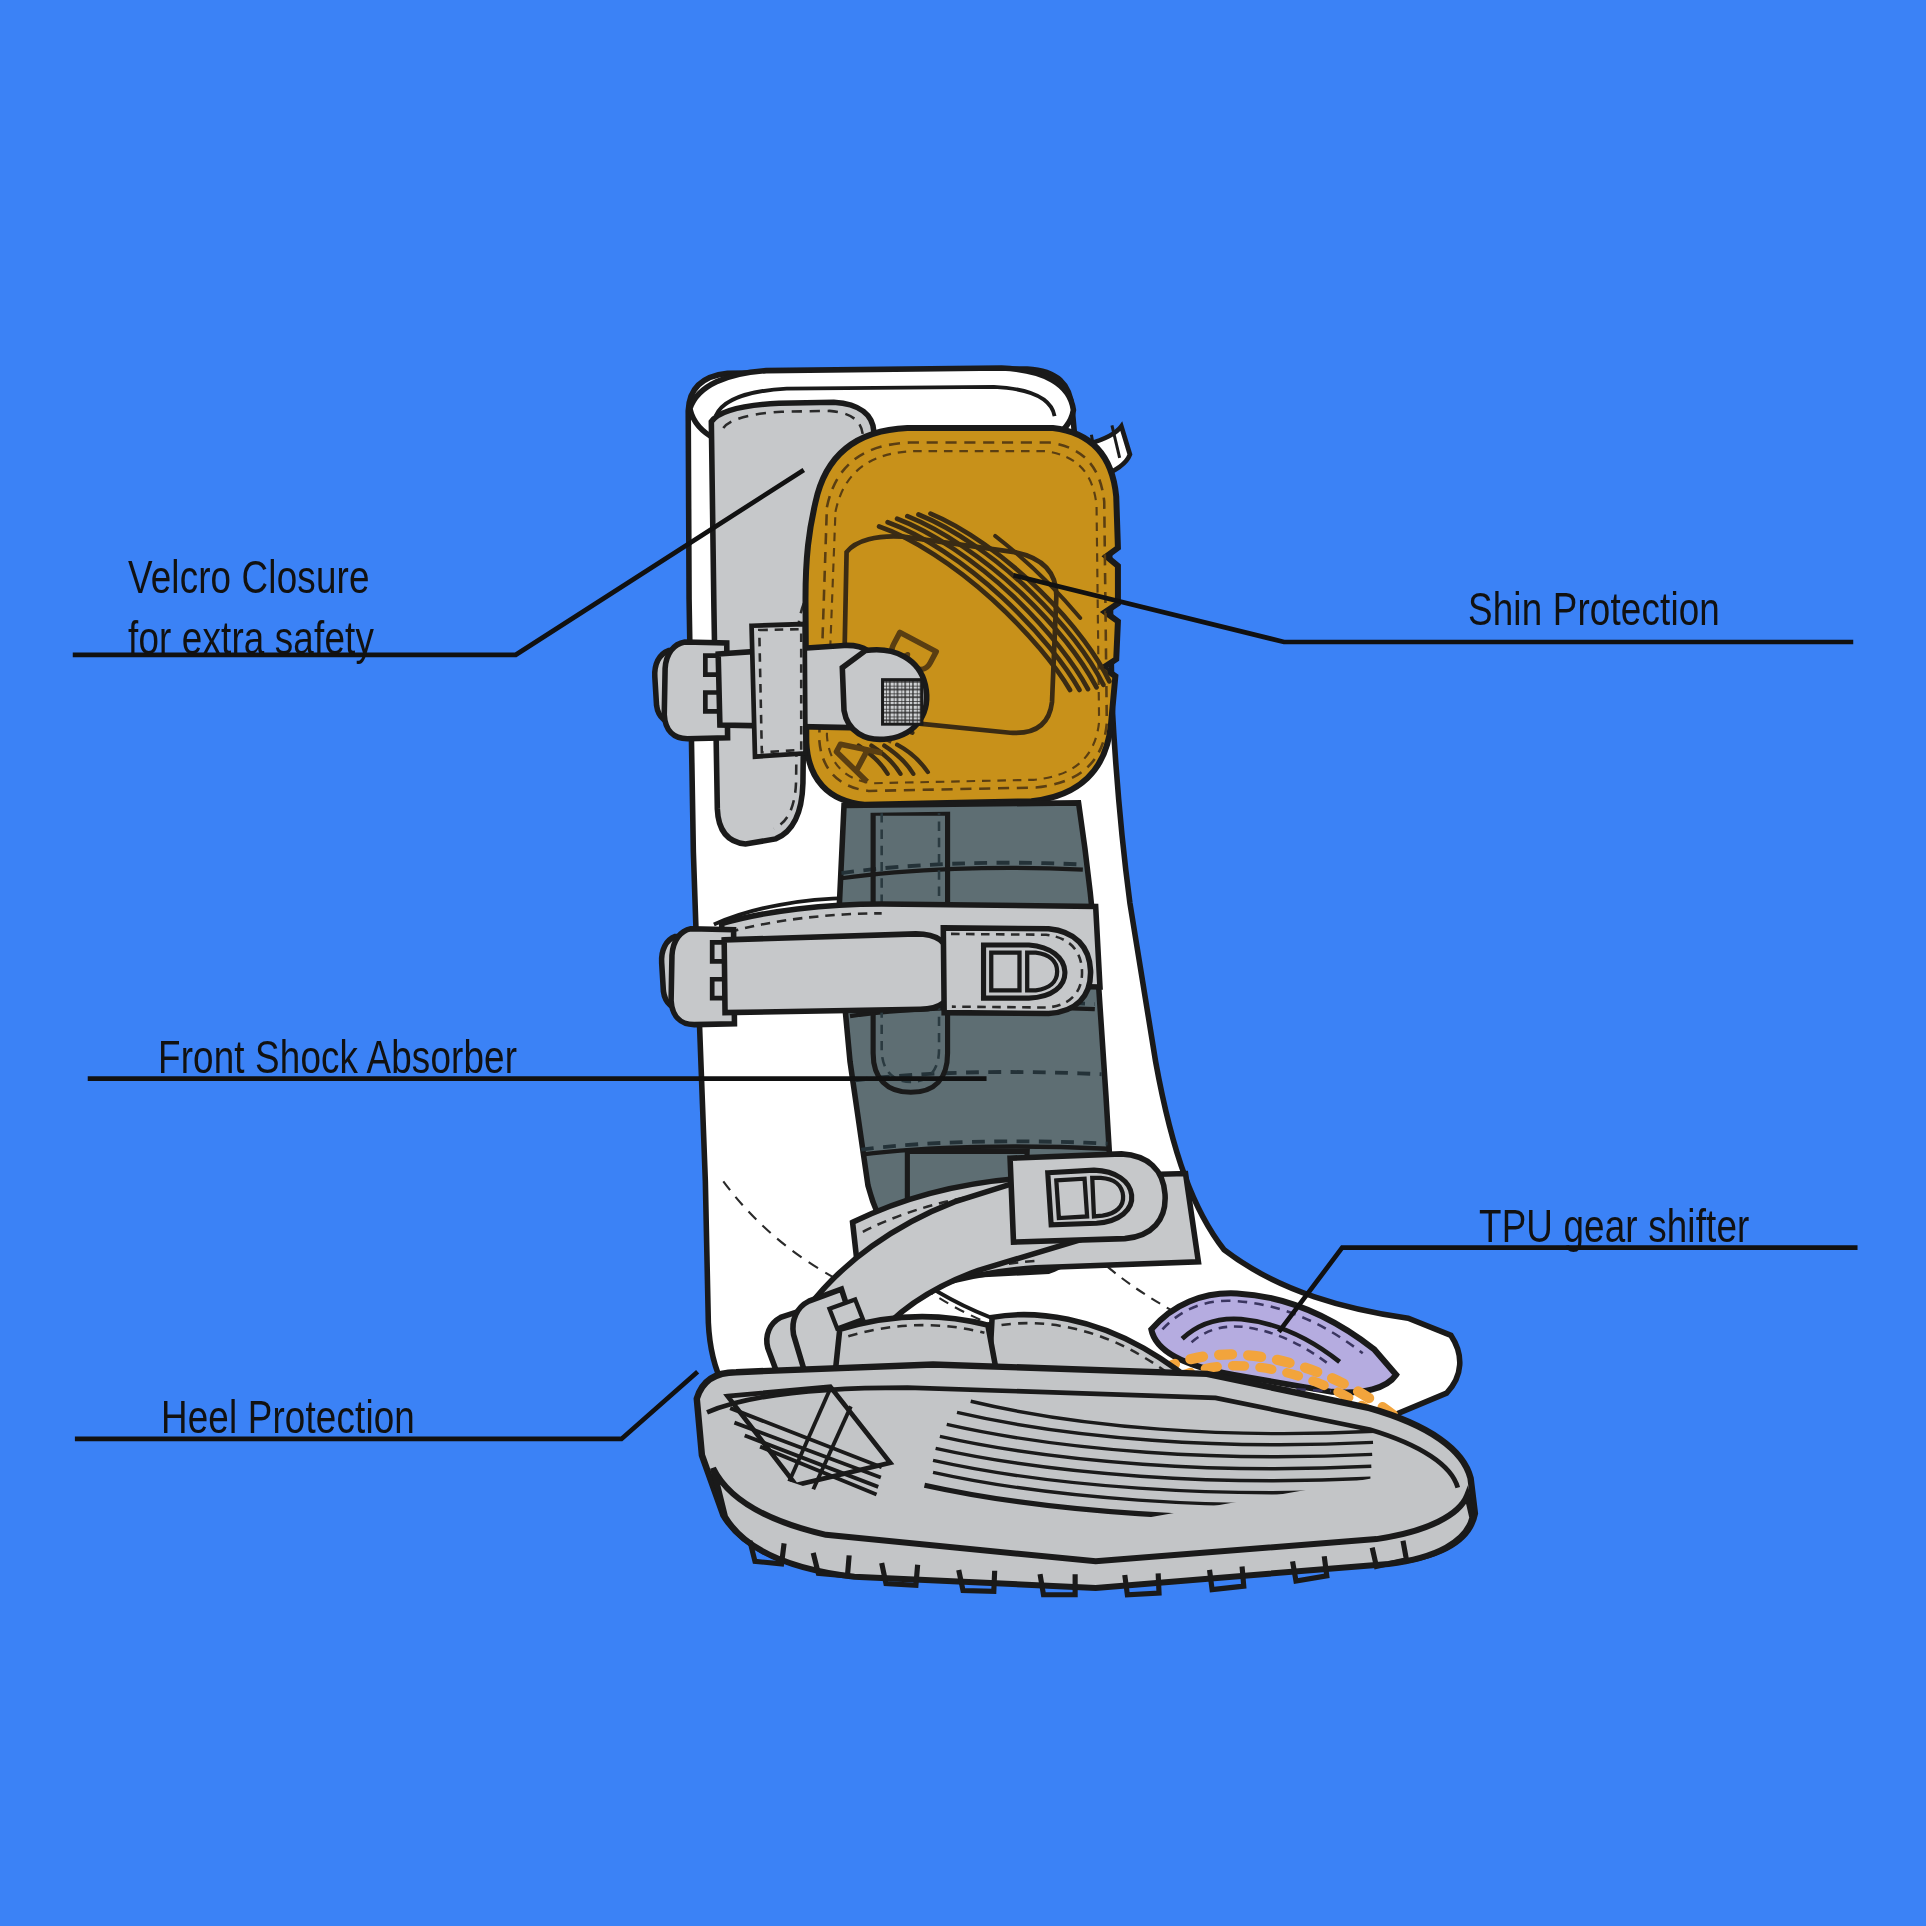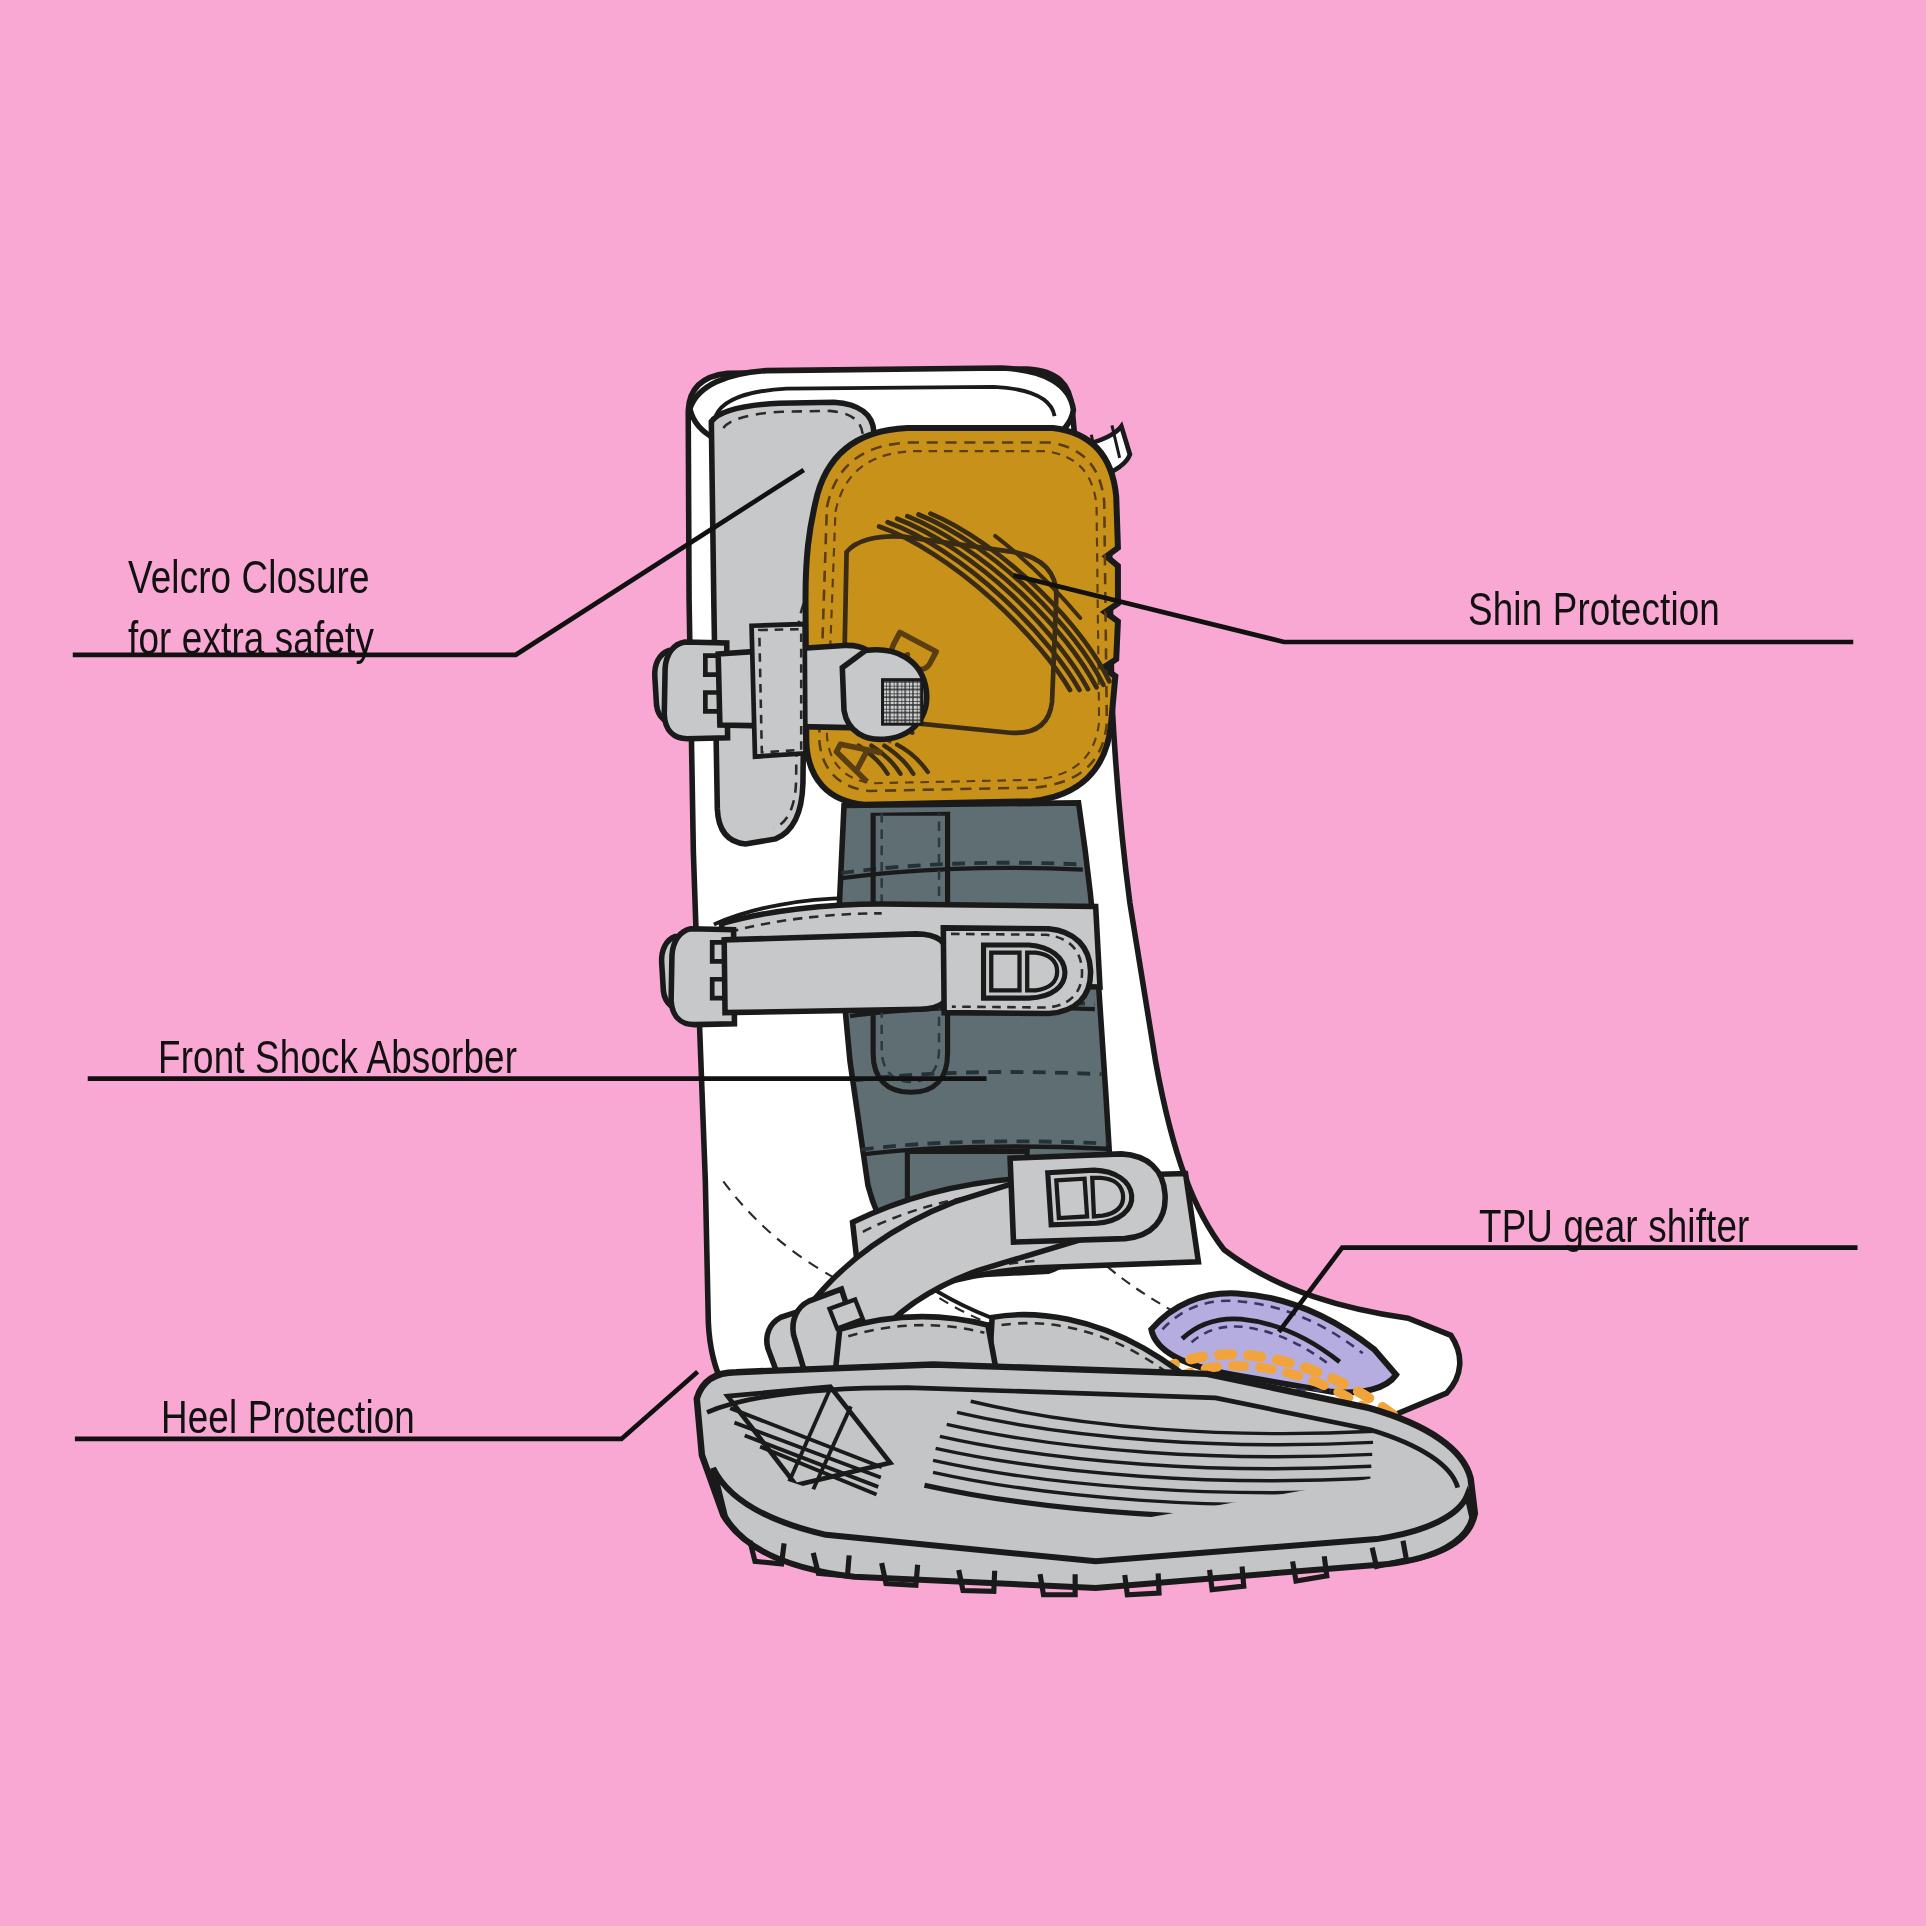--- a/index.html
+++ b/index.html
@@ -1,19 +1,19 @@
 <!DOCTYPE html>
 <html style="font-size:6.8px"><head>
 <meta charset="utf-8">
 <title>Boot Feature Diagram</title>
 <style>
   html,body{margin:0;padding:0;background:#ffffff;}
   body{width:1926px;height:1926px;overflow:hidden;
        font-family:"Liberation Sans","DejaVu Sans",sans-serif;}
-  #stage{position:relative;width:1926px;height:1926px;background:#f9a8d4;}
+  #stage{position:relative;width:1926px;height:1926px;background:#3b82f6;}
   #art{position:absolute;left:0;top:0;width:1926px;height:1926px;}
   .calloutText{position:absolute;white-space:nowrap;color:#111111;
      font-size:46px;line-height:1.22;letter-spacing:0.2px;
      font-stretch:condensed;transform:scaleX(.80);}
   .cl-left{transform-origin:left center;}
   .cl-right{transform-origin:left center;}
   .two-line{line-height:1.32;}
 </style>
 </head>
 <body>

